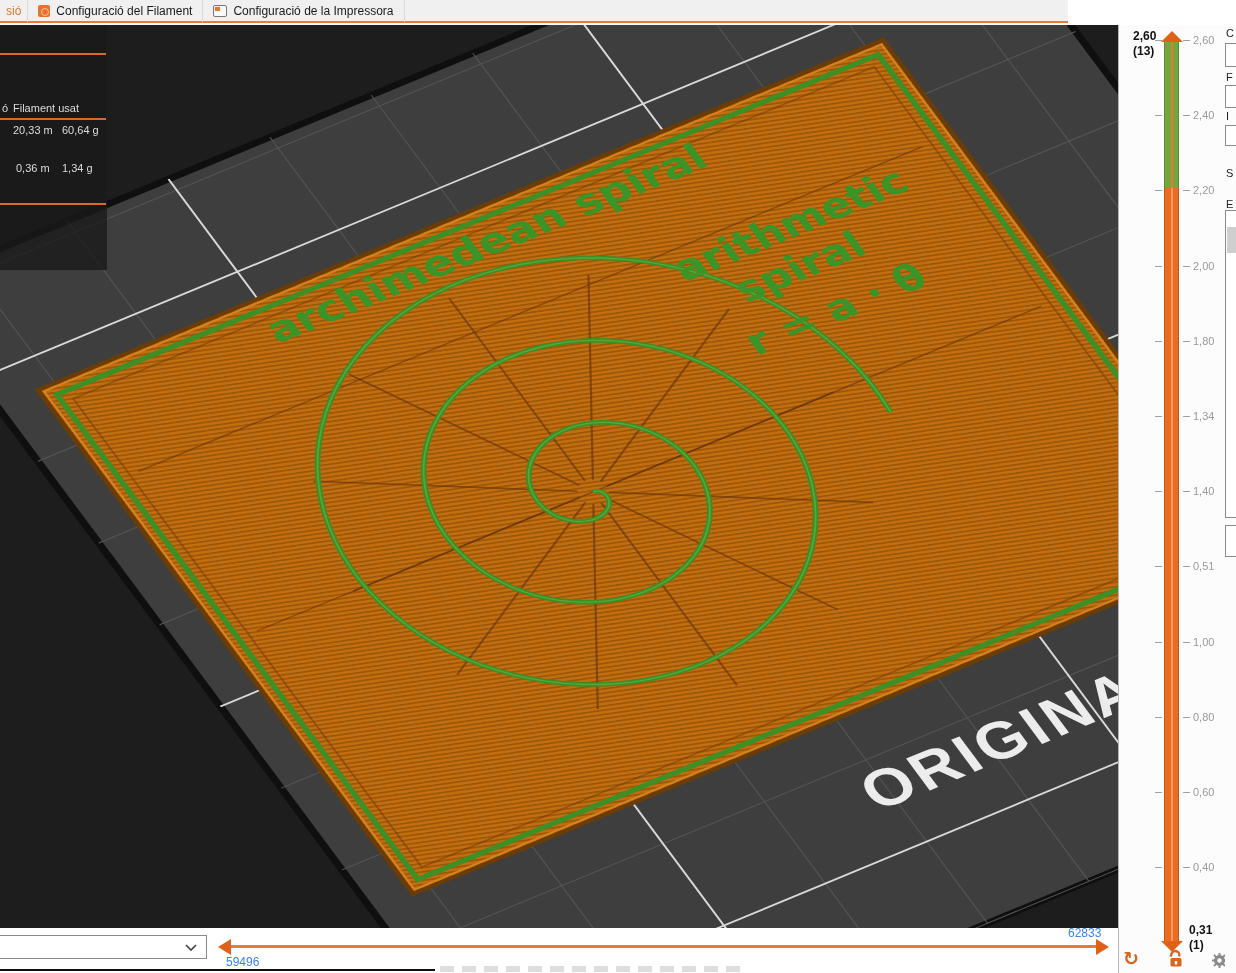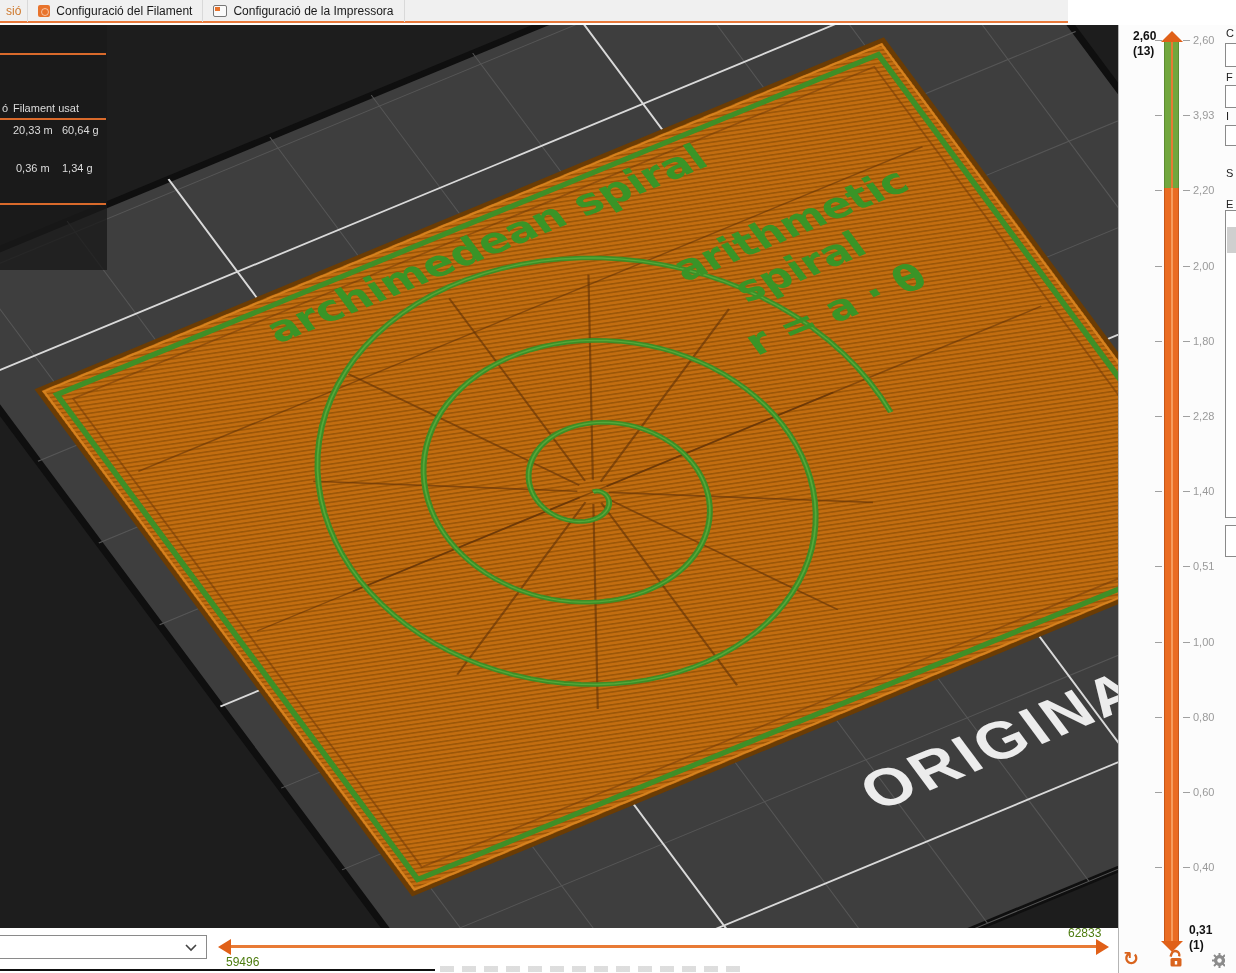--- a/index.html
+++ b/index.html
@@ -68,21 +68,21 @@
   #combo { position:absolute; left:-2px; top:7px; width:209px; height:24px; background:#fff;
            border:1px solid #8a8a8a; }
   #combo-chev { position:absolute; right:9px; top:8px; }
   .harrow { position:absolute; width:0; height:0; top:11px; }
   #harrow-left { left:218px; border-top:8px solid transparent; border-bottom:8px solid transparent;
                  border-right:13px solid #e06018; }
   #harrow-right { left:1096px; border-top:8px solid transparent; border-bottom:8px solid transparent;
                  border-left:13px solid #e06018; }
   #htrack { position:absolute; left:231px; top:17px; width:866px; height:3px; background:#e8username;
             background:#e87a35; }
-  .slider-lab { position:absolute; font-size:12px; color:#4d7c0f; }
+  .slider-lab { position:absolute; font-size:12px; color:#3b82f6; }
   #bottom-darkline { position:absolute; left:0; top:41px; width:435px; height:2px; background:#111; }
   #bottom-faint { position:absolute; left:440px; top:38px; width:300px; height:6px; overflow:hidden;
     background:repeating-linear-gradient(90deg,#cfcfcf 0 14px, transparent 14px 22px); opacity:.7; }
 </style>
 </head>
 <body>
 
 <div id="stage">
 
   <div id="tabbar" class="abs">
@@ -148,41 +148,41 @@
     <div class="bold-lab" style="left:14px; top:19px">(13)</div>
     <div id="layer-ticks">
         <div class="tick-row" style="top: 9px; left: 0px;">
           <span class="tick-dash-l"></span>
           <span class="tick-dash-r"></span>
           <span class="tick-lab">2,60</span>
         </div>
         <div class="tick-row" style="top: 84.2px; left: 0px;">
           <span class="tick-dash-l"></span>
           <span class="tick-dash-r"></span>
-          <span class="tick-lab">3,93</span>
+          <span class="tick-lab">2,40</span>
         </div>
         <div class="tick-row" style="top: 159.4px; left: 0px;">
           <span class="tick-dash-l"></span>
           <span class="tick-dash-r"></span>
           <span class="tick-lab">2,20</span>
         </div>
         <div class="tick-row" style="top: 234.6px; left: 0px;">
           <span class="tick-dash-l"></span>
           <span class="tick-dash-r"></span>
           <span class="tick-lab">2,00</span>
         </div>
         <div class="tick-row" style="top: 309.8px; left: 0px;">
           <span class="tick-dash-l"></span>
           <span class="tick-dash-r"></span>
           <span class="tick-lab">1,80</span>
         </div>
         <div class="tick-row" style="top: 385px; left: 0px;">
           <span class="tick-dash-l"></span>
           <span class="tick-dash-r"></span>
-          <span class="tick-lab">2,28</span>
+          <span class="tick-lab">1,34</span>
         </div>
         <div class="tick-row" style="top: 460.2px; left: 0px;">
           <span class="tick-dash-l"></span>
           <span class="tick-dash-r"></span>
           <span class="tick-lab">1,40</span>
         </div>
         <div class="tick-row" style="top: 535.4px; left: 0px;">
           <span class="tick-dash-l"></span>
           <span class="tick-dash-r"></span>
           <span class="tick-lab">0,51</span>

